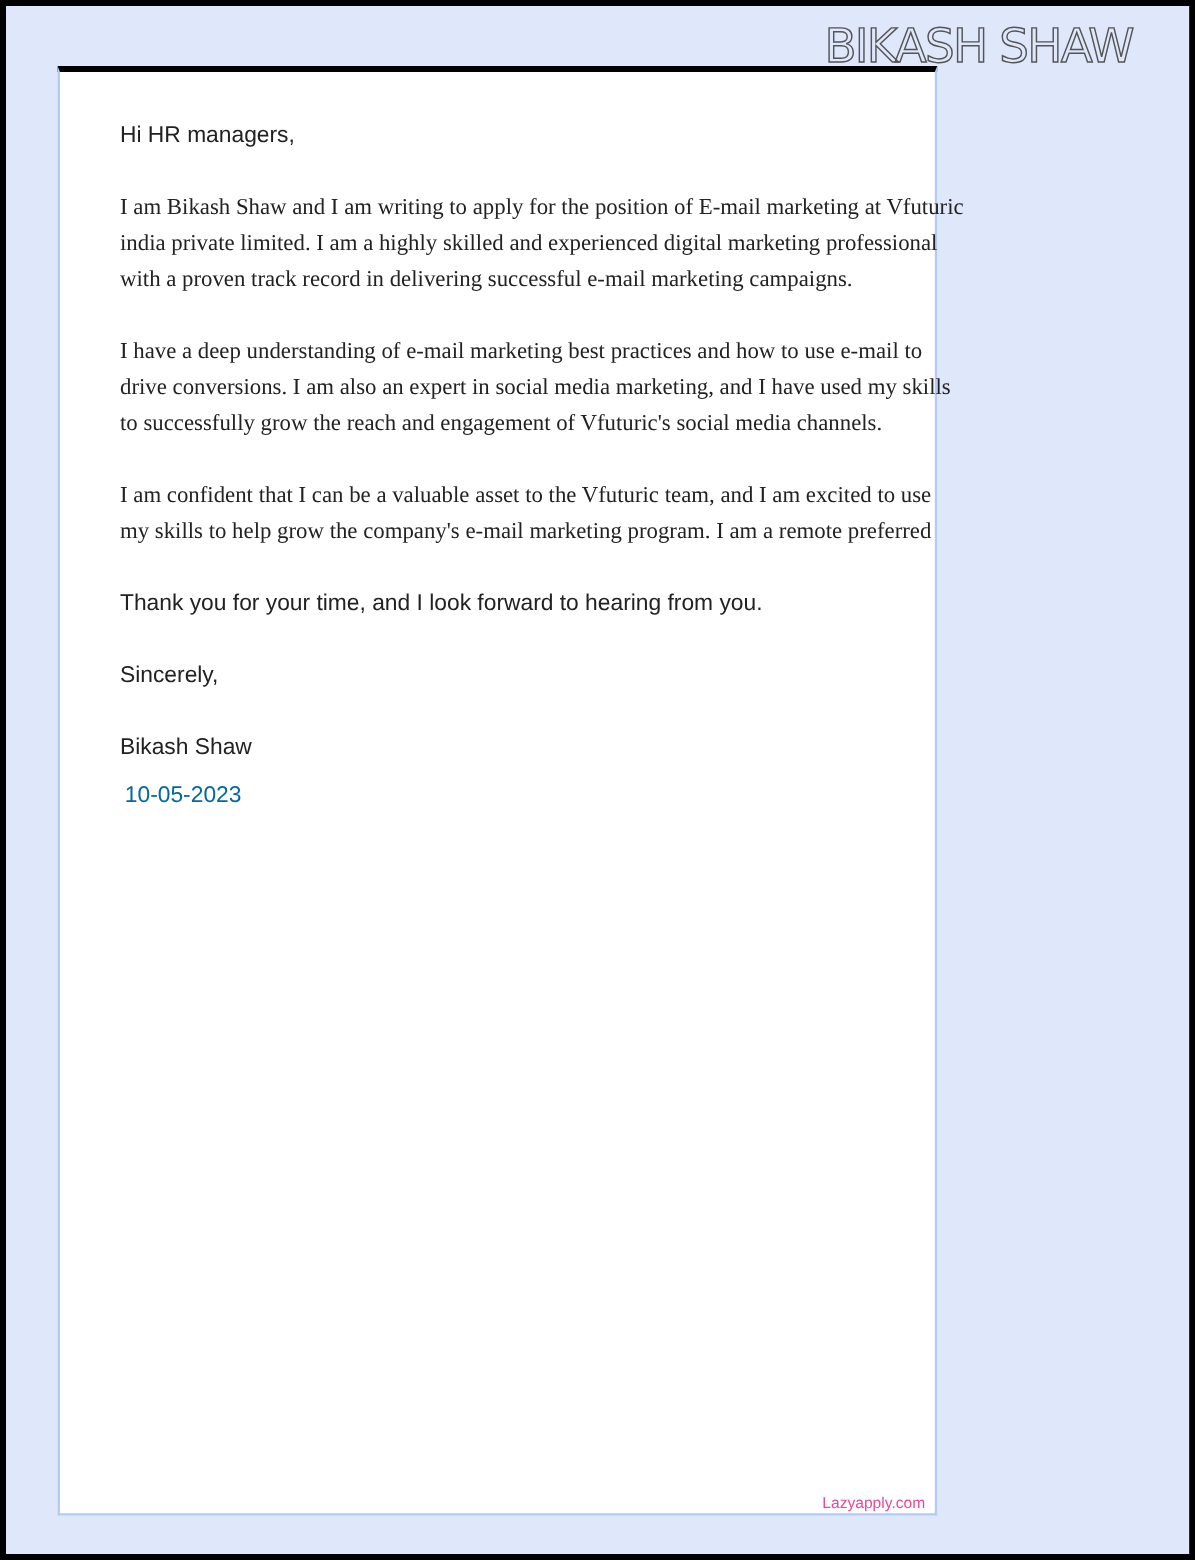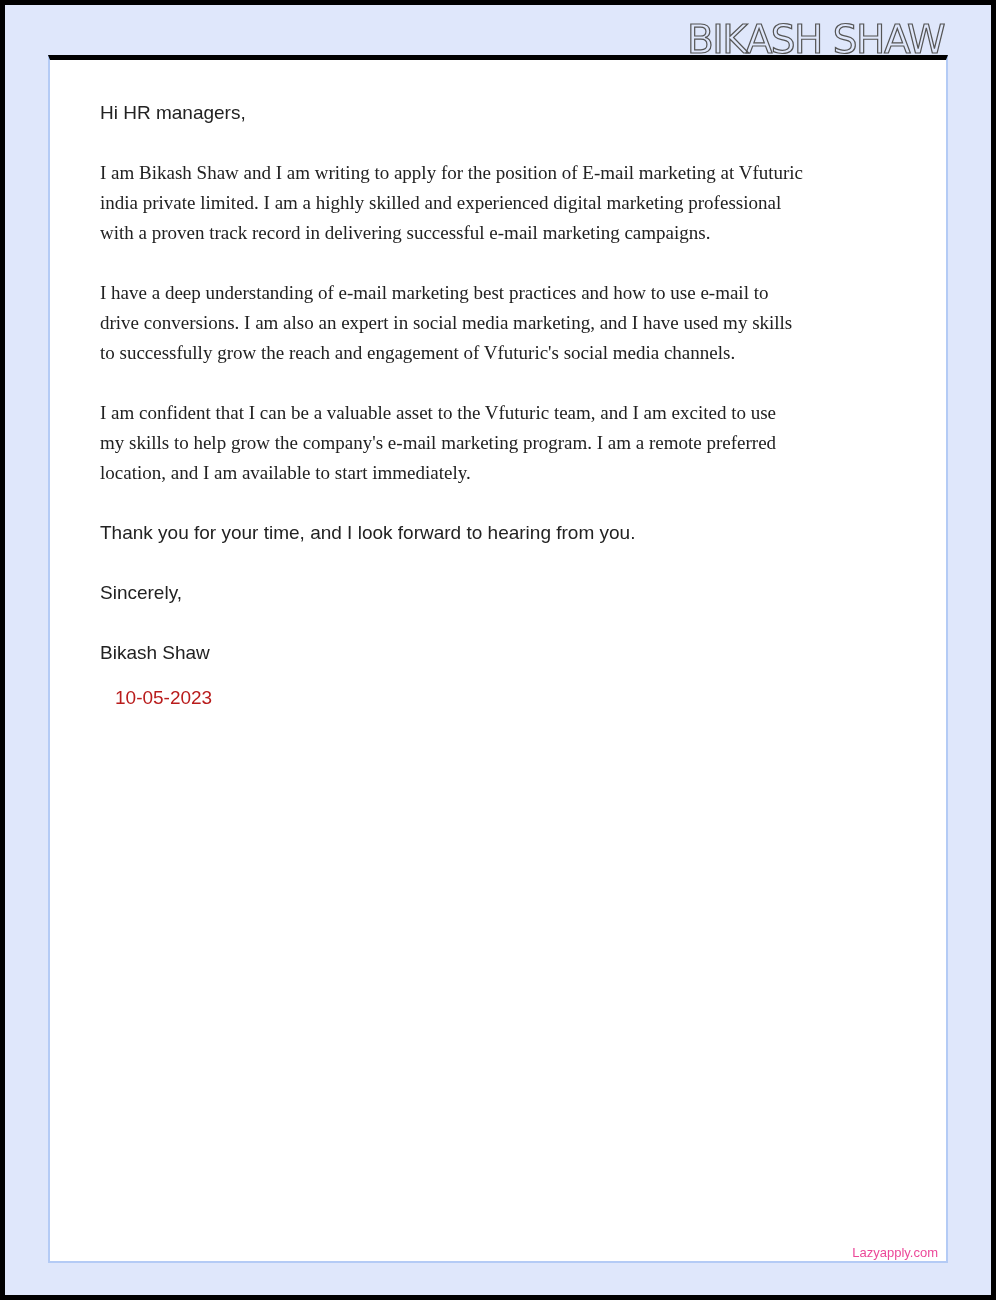--- a/index.html
+++ b/index.html
@@ -19,40 +19,40 @@
       font-size: 39px;
       letter-spacing: -1.5px;
       color: #dfe7fb;
       -webkit-text-stroke: 1.2px #555;
       line-height: 46px;
       white-space: nowrap;
     }
     .card {
       position: absolute;
       left: 43px; top: 50px;
-      width: 900px; height: 1208px;
+      width: 733px; height: 1208px;
       box-sizing: border-box;
       background: #fff;
       border-top: 5px solid #000;
       border-left: 2px solid #b4cbf5;
       border-right: 2px solid #b4cbf5;
       border-bottom: 2px solid #b4cbf5;
     }
     .content {
       position: absolute;
       left: 50px; top: 38px;
       width: 830px;
       font-size: 19px;
       line-height: 30px;
       color: #222;
     }
     .para { margin: 0 0 30px 0; white-space: nowrap; }
     .para .ln { display: block; font-family: Liberation Serif, serif; }
     .sig-name { margin: 0 0 10px 0; }
-    .date { color: #b91c1c; margin: 15px; }
+    .date { color: #0369a1; margin: 4px; }
     .footer {
       position: absolute;
       right: 8px; bottom: 0px;
       font-size: 13px;
       color: #ec4899;
       line-height: 16px;
     }
   </style>
 </head>
 <body>
@@ -71,21 +71,20 @@
 
     <p class="para">
       <span class="ln">I have a deep understanding of e-mail marketing best practices and how to use e-mail to</span>
       <span class="ln">drive conversions. I am also an expert in social media marketing, and I have used my skills</span>
       <span class="ln">to successfully grow the reach and engagement of Vfuturic's social media channels.</span>
     </p>
 
     <p class="para">
       <span class="ln">I am confident that I can be a valuable asset to the Vfuturic team, and I am excited to use</span>
       <span class="ln">my skills to help grow the company's e-mail marketing program. I am a remote preferred</span>
-      <span class="ln">location, and I am available to start immediately.</span>
     </p>
 
     <p class="para">Thank you for your time, and I look forward to hearing from you.</p>
     <p class="para">Sincerely,</p>
     <p class="sig-name">Bikash Shaw</p>
     <p class="date">10-05-2023</p>
   </div>
 
   <div class="footer">Lazyapply.com</div>
 </div>

